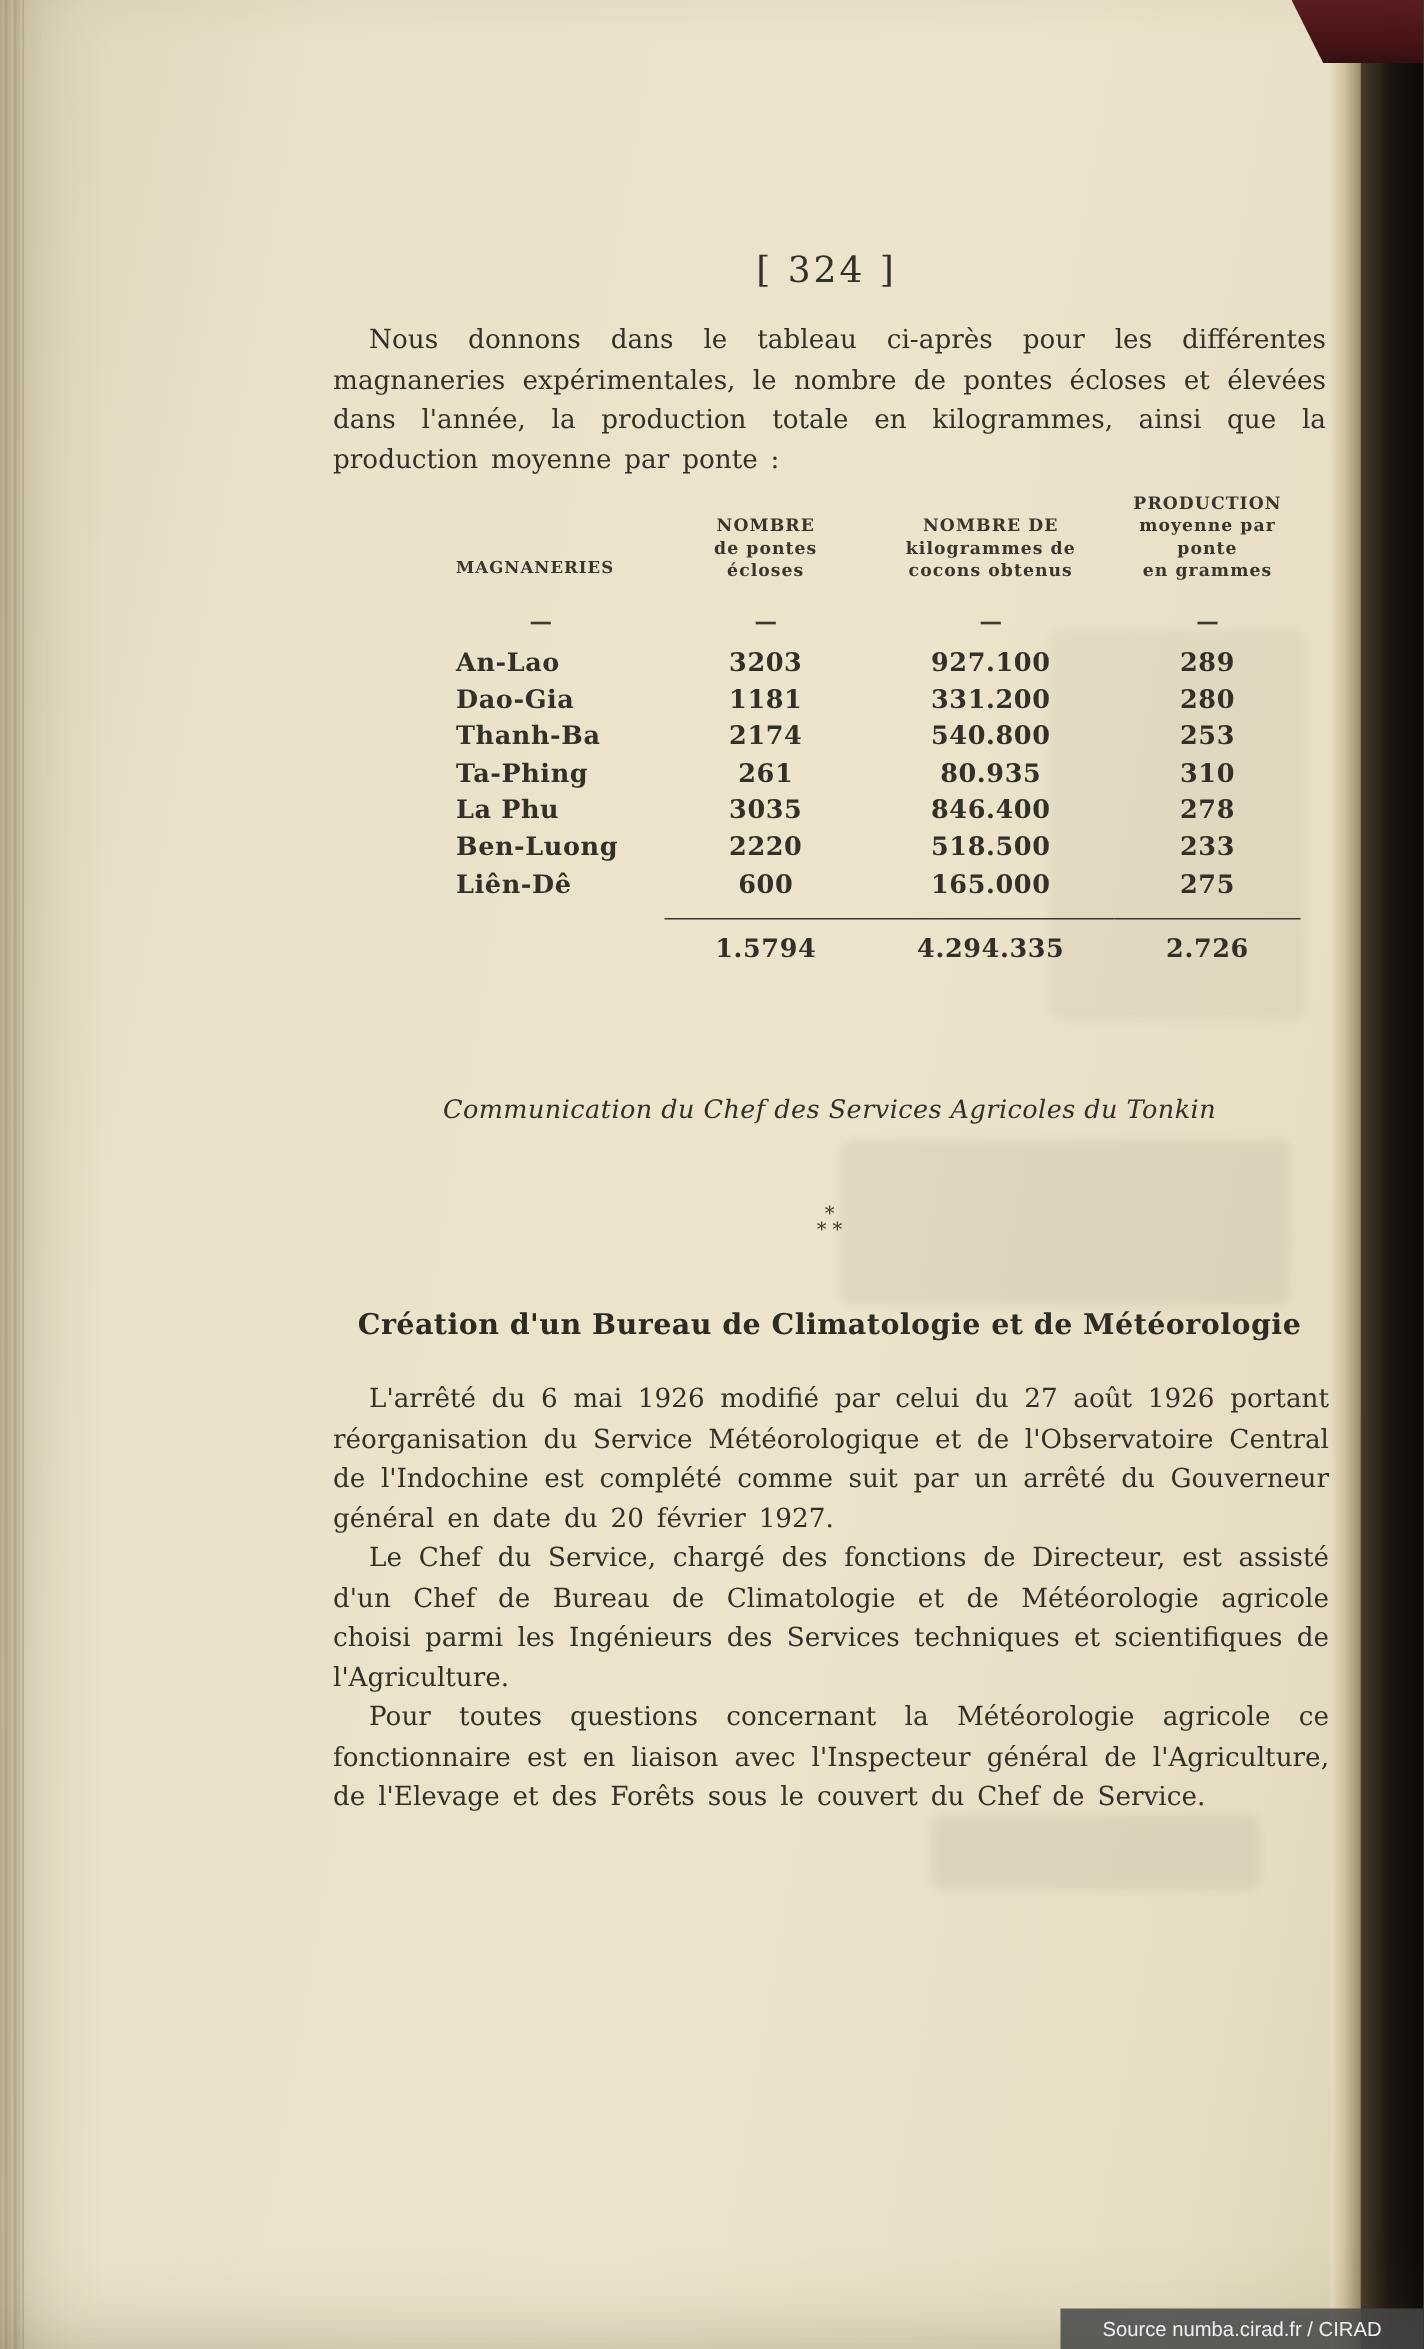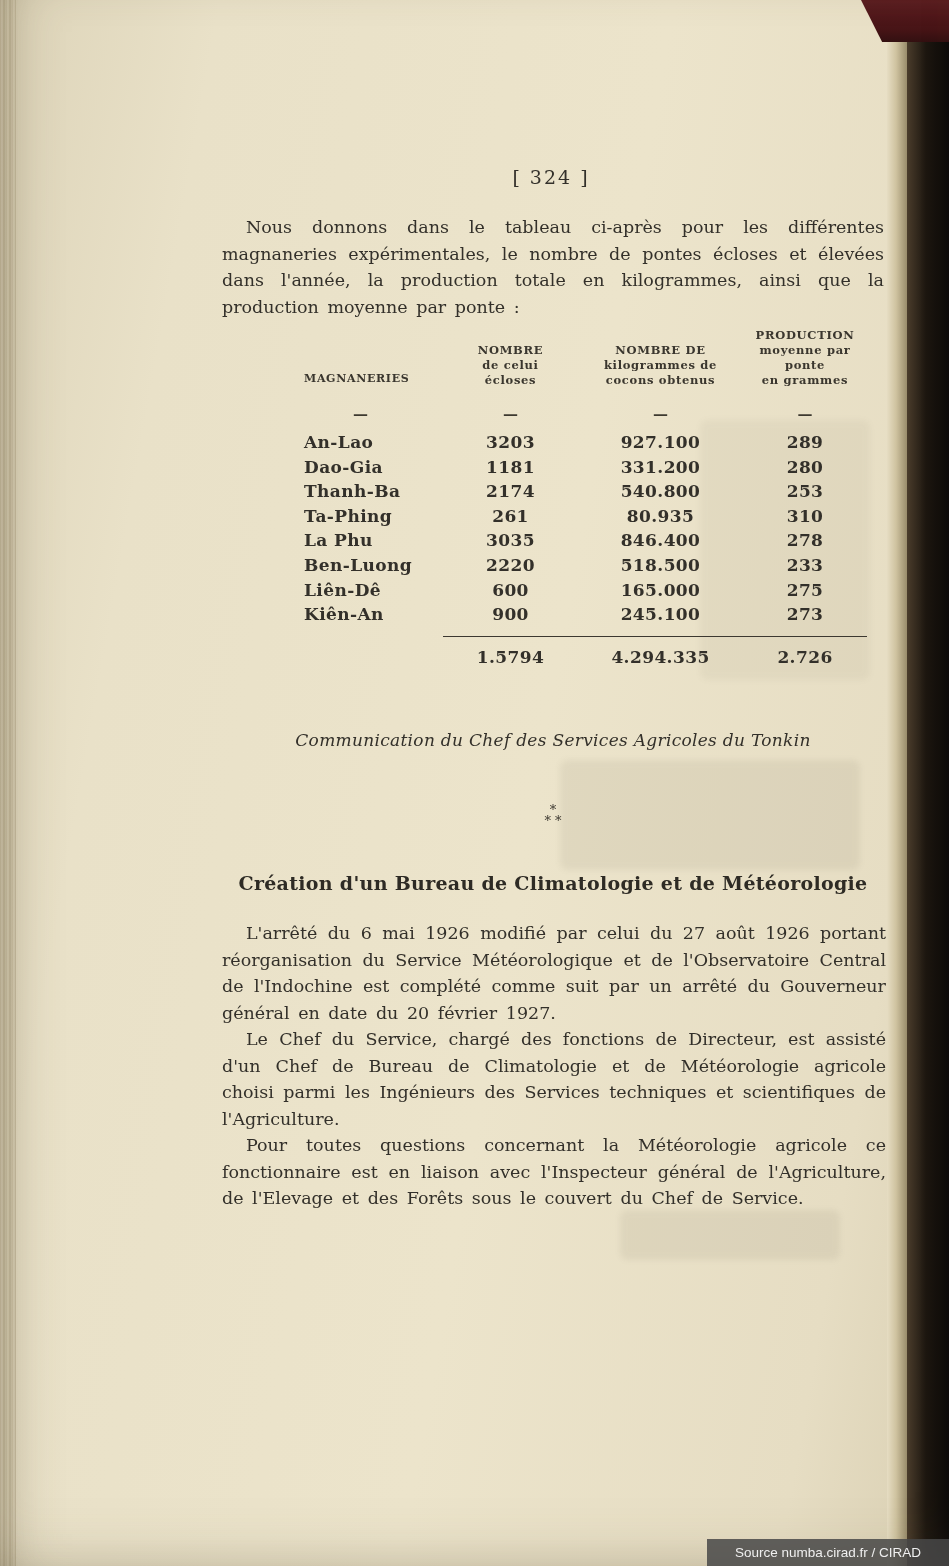--- a/index.html
+++ b/index.html
@@ -40,21 +40,21 @@
   }
 
   
   .bleed{ position:absolute; filter:blur(3px); opacity:.08; background:#5a5340; pointer-events:none; }
   .bleed.b1{ left:560px; top:760px; width:300px; height:110px; border-radius:8px; }
   .bleed.b2{ left:620px; top:1210px; width:220px; height:50px;  border-radius:8px; }
   .bleed.b3{ left:700px; top:420px; width:170px; height:260px; border-radius:8px; opacity:.05; }
 
   .page-number{
     position:absolute; left:222px; top:166px; width:658px;
-    text-align:center; font-size:19px; letter-spacing:2px;
+    text-align:center; font-size:24px; letter-spacing:2px;
   }
 
   .intro{
     position:absolute; left:222px; top:214px; width:662px;
     font-size:17.5px; line-height:26.5px; text-align:justify; text-indent:24px;
     word-spacing:3px;
   }
 
   table.prod-table{
     position:absolute; left:278px; top:328px; border-collapse:collapse;
@@ -126,21 +126,21 @@
 
   <div class="page-number">[ 324 ]</div>
 
   <div class="intro">Nous donnons dans le tableau ci-après pour les différentes magnaneries expérimentales, le nombre de pontes écloses et élevées dans l'année, la production totale en kilogrammes, ainsi que la production moyenne par ponte :</div>
 
   <table class="prod-table">
     <thead>
       <tr>
         <th class="c-name">MAGNANERIES</th>
         <th class="c-pontes">NOMBRE
-de celui
+de pontes
 écloses</th>
         <th class="c-kg">NOMBRE DE
 kilogrammes de
 cocons obtenus</th>
         <th class="c-prod">PRODUCTION
 moyenne par
 ponte
 en grammes</th>
       </tr>
     </thead>
@@ -187,26 +187,20 @@
         <td class="c-pontes">2220</td>
         <td class="c-kg">518.500</td>
         <td class="c-prod">233</td>
       </tr>
       <tr class="data-row">
         <td class="c-name">Liên-Dê</td>
         <td class="c-pontes">600</td>
         <td class="c-kg">165.000</td>
         <td class="c-prod">275</td>
       </tr>
-      <tr class="data-row">
-        <td class="c-name">Kiên-An</td>
-        <td class="c-pontes">900</td>
-        <td class="c-kg">245.100</td>
-        <td class="c-prod">273</td>
-      </tr>
 
       <tr class="spacer-row">
         <td></td>
           <td></td>
           <td></td>
           <td></td>
       </tr>
       <tr class="totals-row">
         <td class="c-name"></td>
         <td class="c-pontes ruled">1.5794</td>

